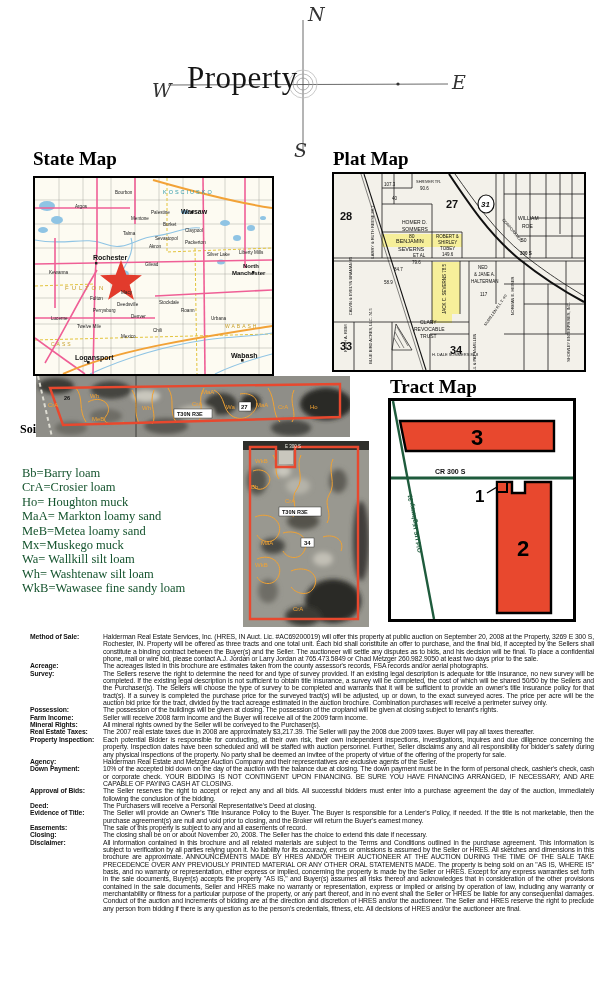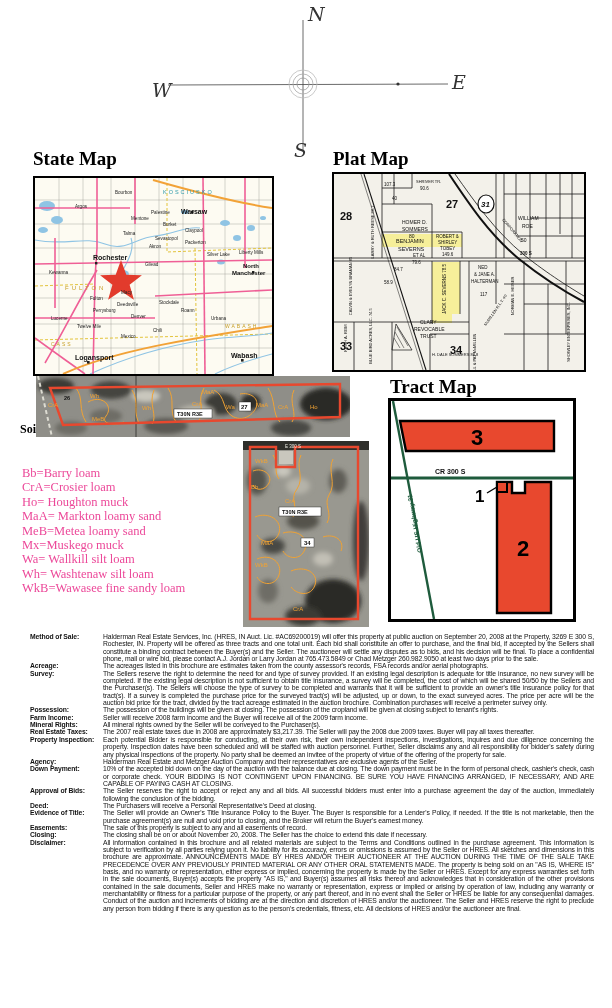--- a/index.html
+++ b/index.html
@@ -17,21 +17,21 @@
   .h-tract{left:390px;top:376px;}
   .h-soils{left:20px;top:422px;font-size:12px;}
   
   .state-frame{position:absolute;left:33px;top:176px;width:237px;height:196px;border:2px solid #000;background:#fdfbf2;}
   .plat-frame{position:absolute;left:332px;top:172px;width:250px;height:196px;border:2px solid #000;background:#f3f1ea;}
   .strip-frame{position:absolute;left:36px;top:376px;width:314px;height:61px;}
   .tract-frame{position:absolute;left:388px;top:398px;width:182px;height:218px;border:3px solid #000;background:#fff;}
   .vphoto-frame{position:absolute;left:243px;top:441px;width:126px;height:186px;}
   
   .soils-legend{position:absolute;left:22px;top:466px;font-family:"Liberation Serif",serif;
-                font-size:12.5px;line-height:14.4px;color:#ec4899;}
+                font-size:12.5px;line-height:14.4px;color:#14532d;}
   
   .terms{position:absolute;left:30px;top:633px;width:564px;font-size:6.8px;line-height:7.35px;letter-spacing:-0.1px;}
   .trow{display:grid;grid-template-columns:73px 491px;}
   .tlabel{font-weight:bold;}
   .ttext{text-align:justify;}
   svg text{font-family:"Liberation Sans",sans-serif;}
   .serifit{font-family:"DejaVu Serif",serif;font-style:italic;}
 </style>
 </head>
 <body>
@@ -43,20 +43,21 @@
     <line x1="38" y1="80" x2="318" y2="79" stroke="#444" stroke-width="0.8"></line>
     <circle cx="173" cy="79" r="6" fill="none" stroke="#999" stroke-width="0.8"></circle>
     <circle cx="173" cy="79" r="10" fill="none" stroke="#aaa" stroke-width="0.8"></circle>
     <circle cx="173" cy="79" r="14" fill="none" stroke="#bbb" stroke-width="0.8"></circle>
     <circle cx="268" cy="79" r="1.6" fill="#333"></circle>
     <text class="serifit" x="178" y="16" font-size="19" fill="#333">N</text>
     <text class="serifit" x="22" y="92" font-size="19" fill="#333">W</text>
     <text class="serifit" x="322" y="84" font-size="19" fill="#333">E</text>
     <text class="serifit" x="164" y="152" font-size="19" fill="#333">S</text>
   </svg>
+  <div class="title-word title-word1">Property</div>
 
   <div class="sec-head h-state">State Map</div>
   <div class="sec-head h-plat">Plat Map</div>
   <div class="sec-head h-tract">Tract Map</div>
   <div class="sec-head h-soils">Soils Map</div>
 
   <div class="state-frame">
   <svg width="237" height="196" viewBox="0 0 237 196">
     <rect width="237" height="196" fill="#fdfbf2"></rect>
 

